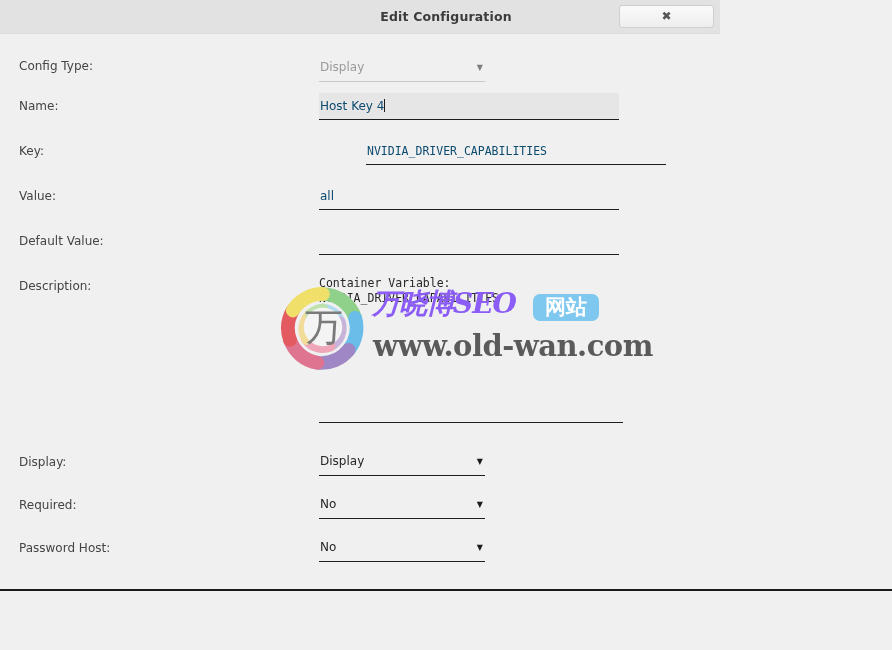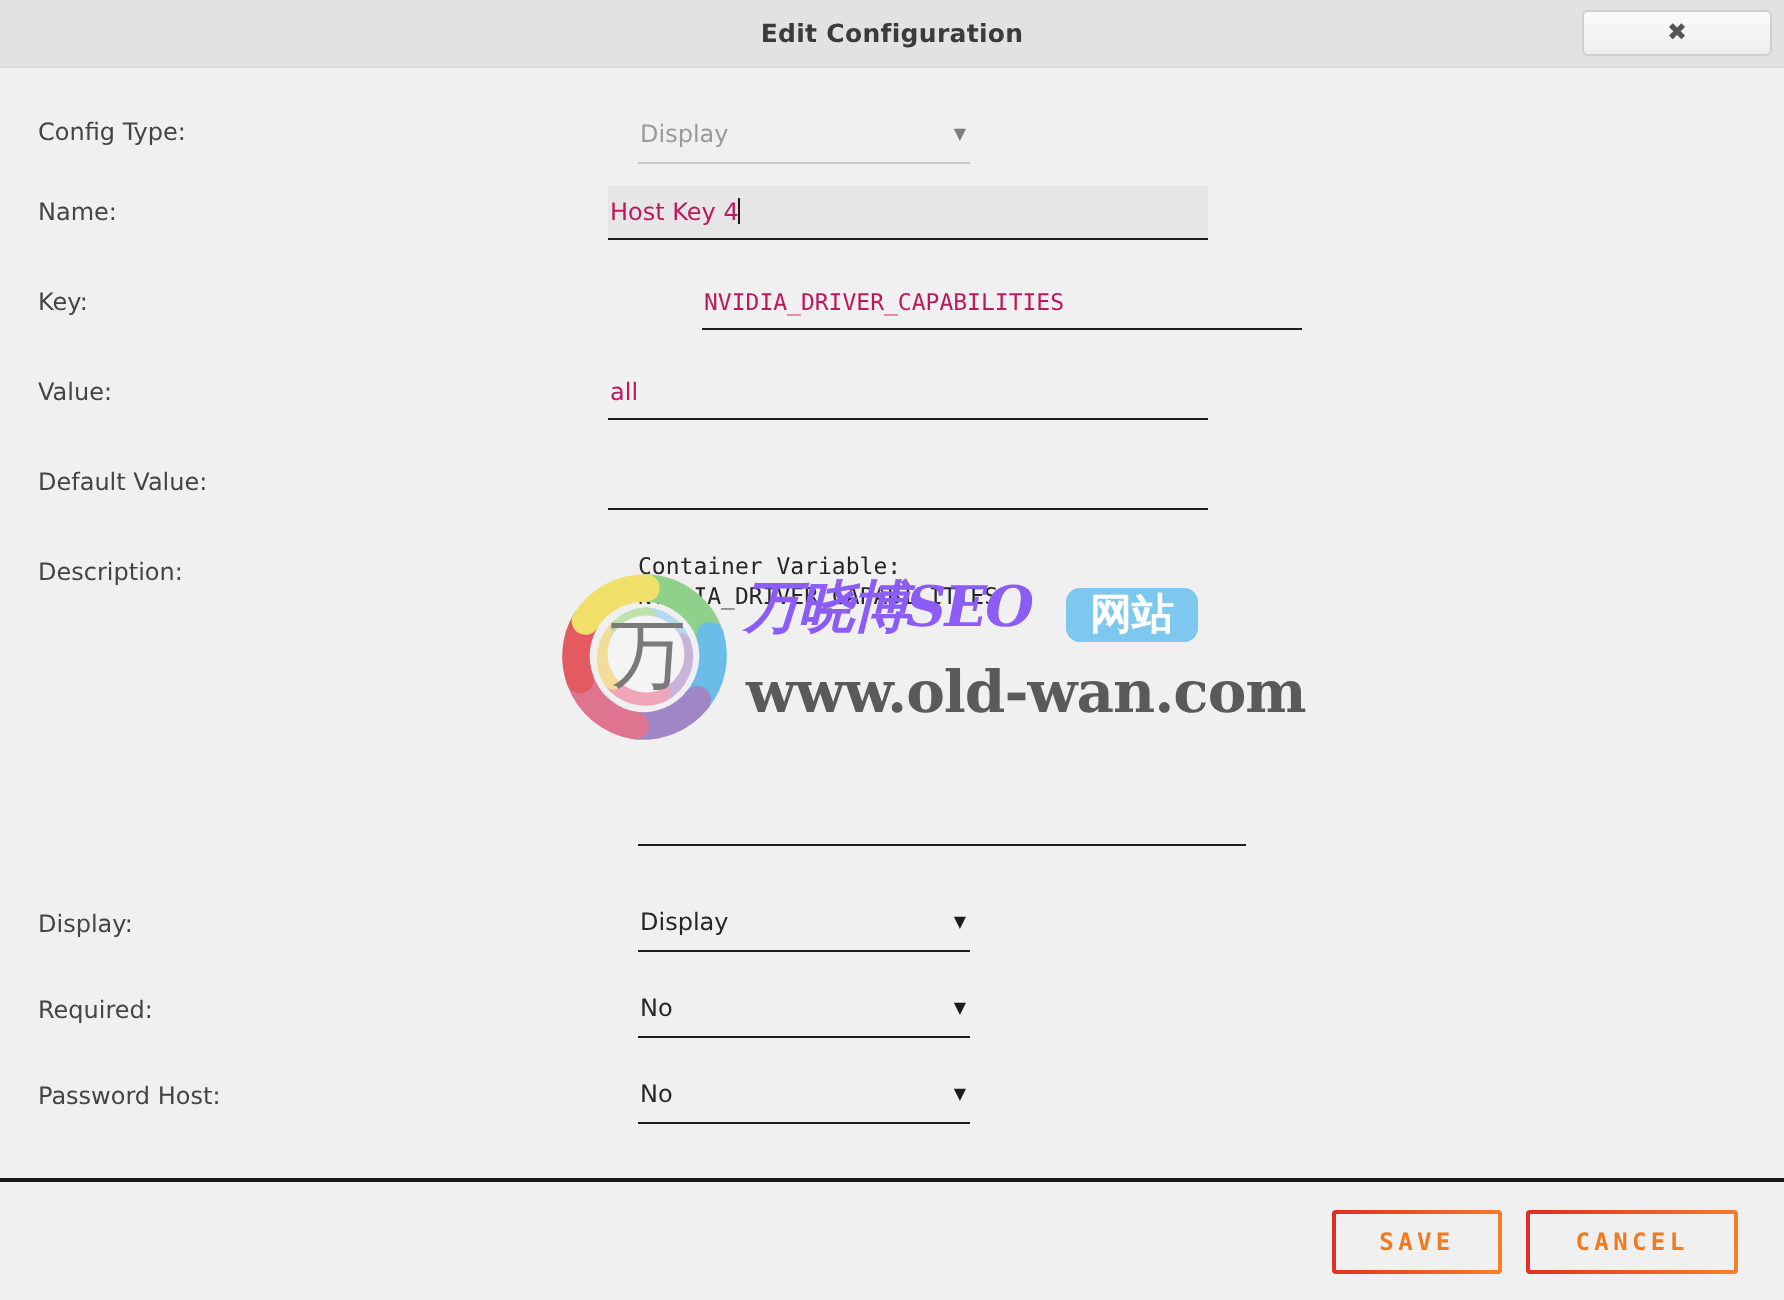--- a/index.html
+++ b/index.html
@@ -15,21 +15,21 @@
     position: relative;
     width: 892px;
     height: 650px;
     background: #f0f0f0;
   }
 
   
   .titlebar {
     position: absolute;
     left: 0; top: 0;
-    width: 892px; height: 34px;
+    width: 720px; height: 34px;
     background: #e2e2e2;
     border-bottom: 1px solid #dcdcdc;
   }
   .titlebar-title {
     position: absolute;
     left: 0; top: 0;
     width: 892px; height: 34px;
     line-height: 34px;
     text-align: center;
     font-size: 12.5px;
@@ -73,26 +73,26 @@
     position: absolute;
     left: 19px;
     font-size: 12px;
     color: #444;
     white-space: nowrap;
   }
 
   
   .underline-input {
     position: absolute;
-    left: 304px;
+    left: 319px;
     width: 300px;
     height: 27px;
     border-bottom: 1.5px solid #1d1d1d;
     font-size: 12px;
-    color: #be185d;
+    color: #0c4a6e;
     padding-left: 1px;
     line-height: 26px;
     white-space: nowrap;
     overflow: hidden;
     background: transparent;
   }
   .underline-input.mono {
     font-family: "DejaVu Sans Mono", "Liberation Mono", monospace;
     font-size: 11.5px;
     margin-left: 47px;
@@ -337,22 +337,14 @@
       </g>
       <circle cx="50" cy="48" r="21" fill="#f4f4f4"></circle>
     </svg>
     <div class="wm-wan">万</div>
     <div class="wm-cn">万晓博SEO</div>
     <div class="wm-badge">网站</div>
     <div class="wm-url">www.old-wan.com</div>
   </div>
 
   <div class="footer-divider"></div>
-  <div class="footer">
-    <div class="btn" id="save-button">
-      <span class="btn-label">SAVE</span>
-    </div>
-    <div class="btn" id="cancel-button">
-      <span class="btn-label">CANCEL</span>
-    </div>
-  </div>
 
 </div>
 
 </body></html>

